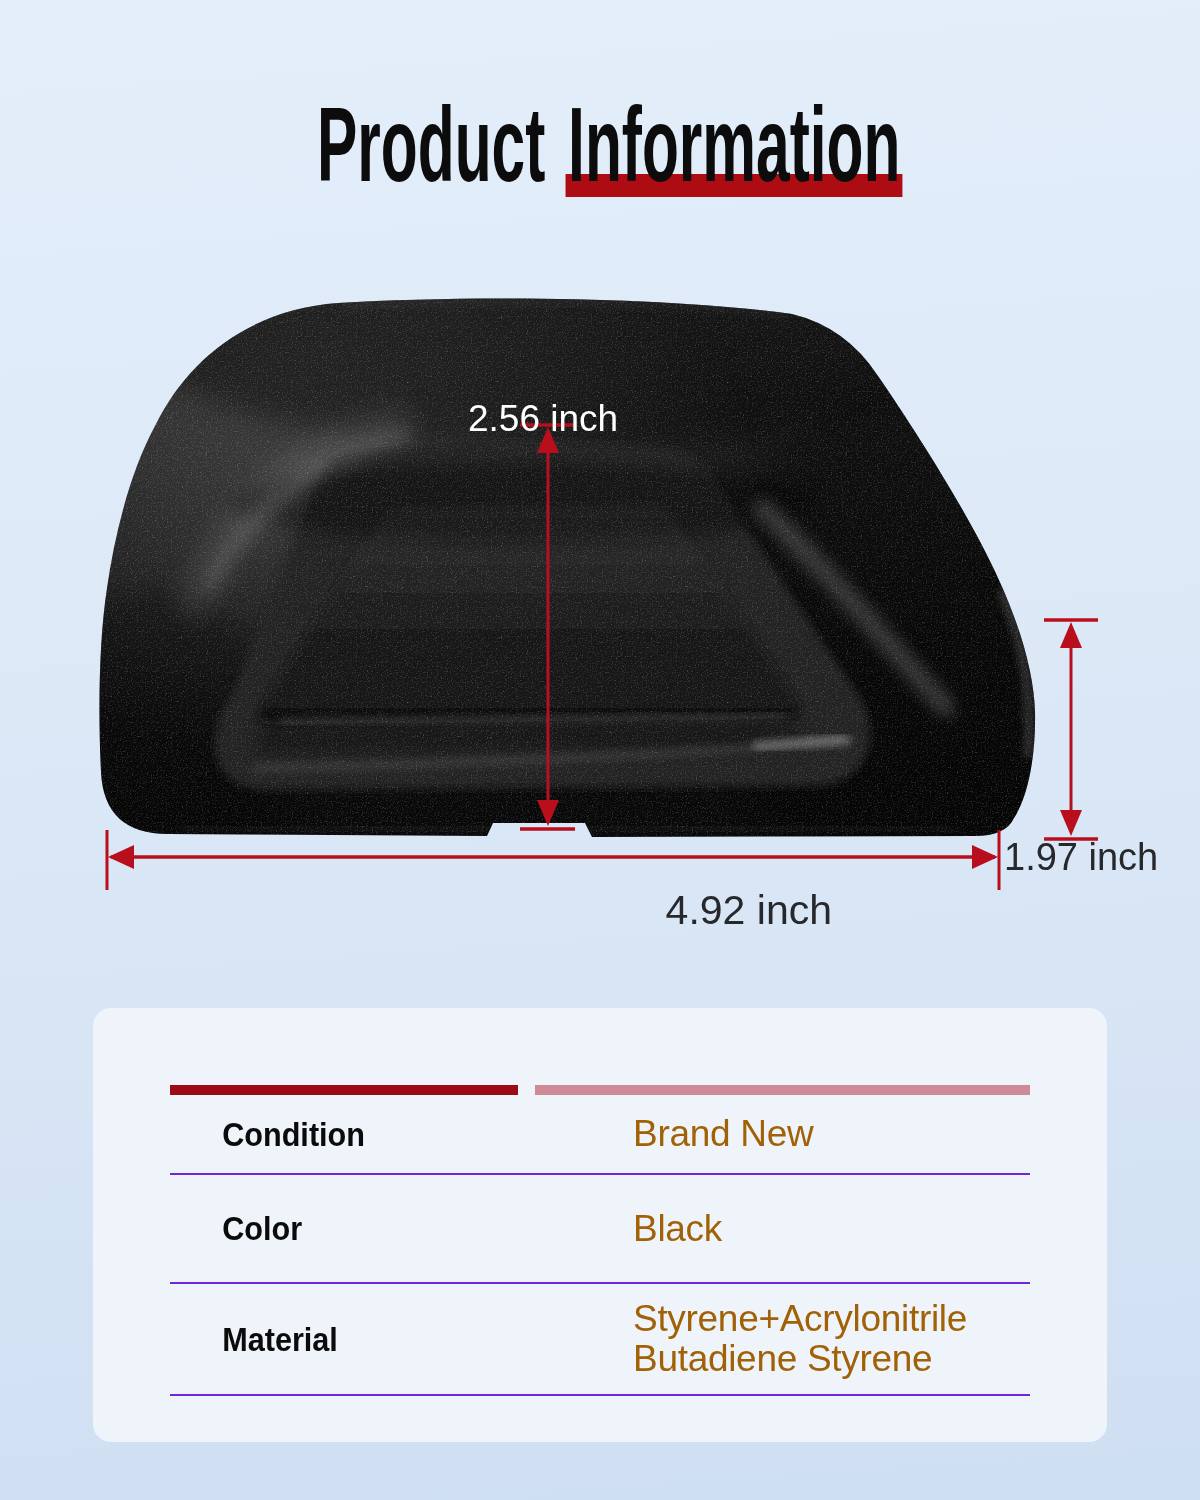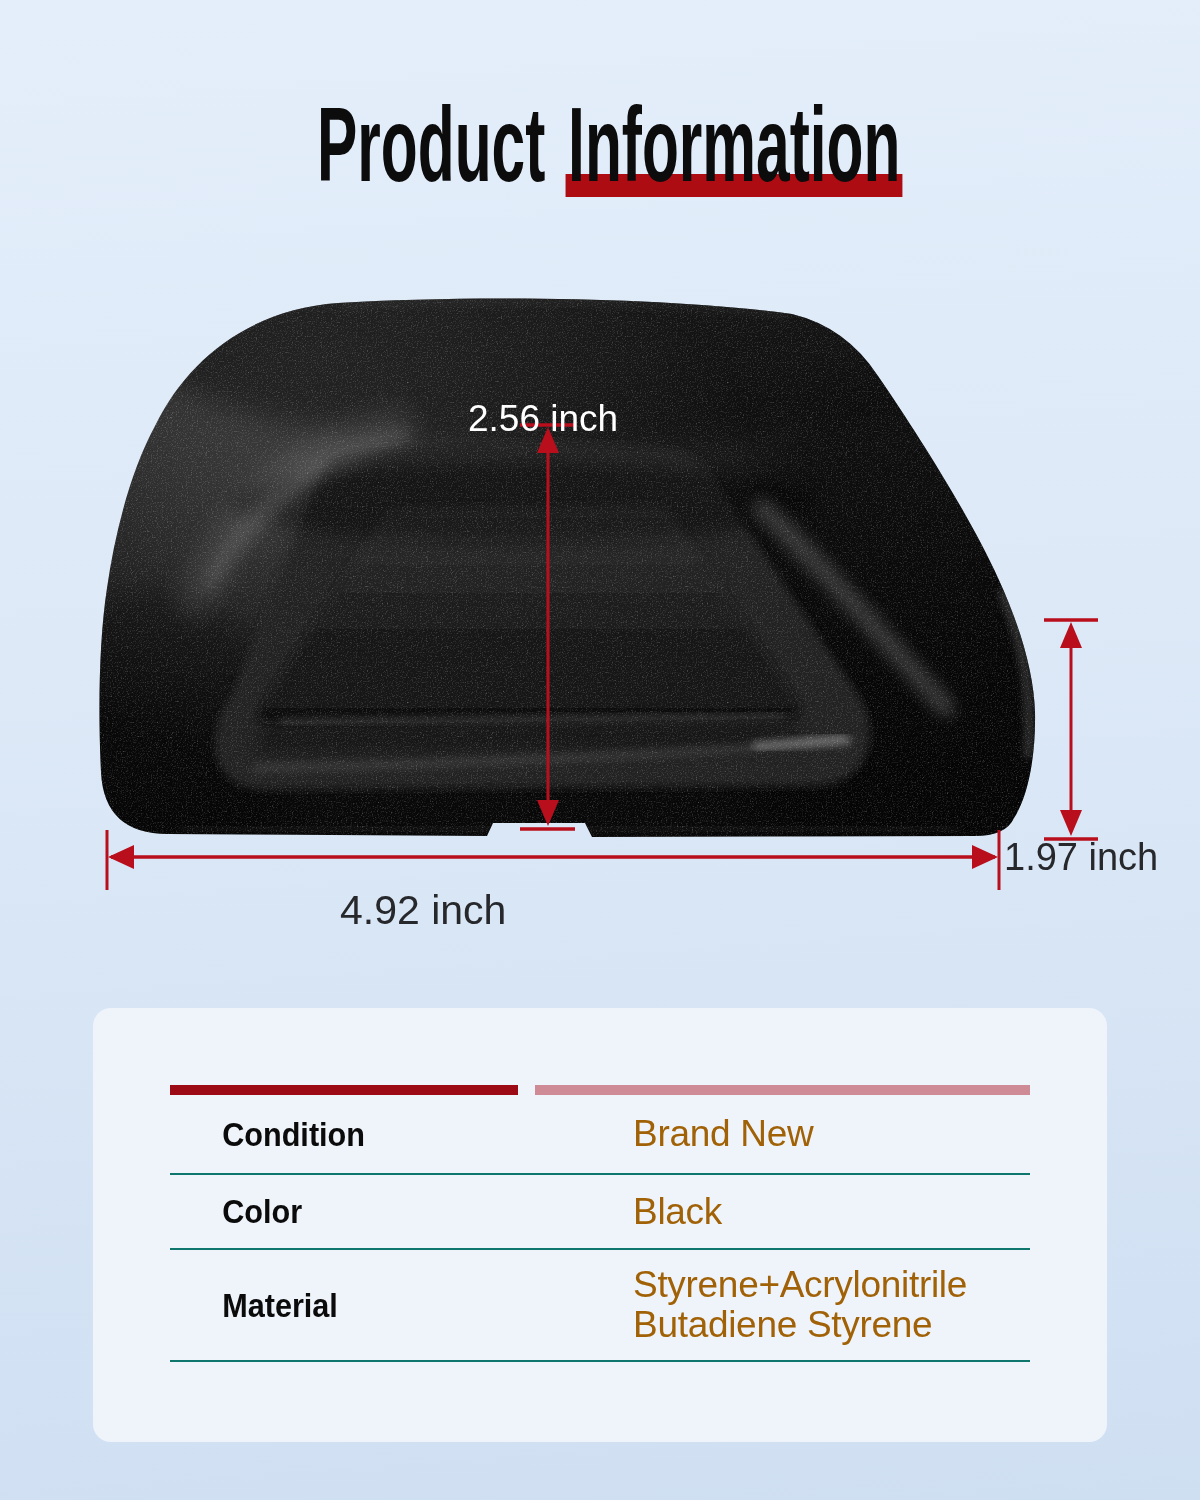--- a/index.html
+++ b/index.html
@@ -54,22 +54,22 @@
   .dim-label {
     position: absolute;
     white-space: nowrap;
     margin-top: 26px;
   }
   .dim-label.h {
     left: 468px; top: 372px;
     font-size: 37px; color: #ffffff;
   }
   .dim-label.w {
-    left: 340px; top: 861px; width: 500px;
-    text-align: left;
+    left: 332px; top: 861px; width: 500px;
+    text-align: right;
     font-size: 41px; color: #26282b;
   }
   .dim-label.d {
     left: 1004px; top: 810px;
     font-size: 38px; color: #26282b;
   }
 
   
   .card {
     position: absolute;
@@ -81,25 +81,25 @@
     padding: 77px 77px 0 77px;
   }
   .bars { display: flex; height: 10px; }
   .bar.dark  { width: 348px; background: #9c0a16; }
   .bar.gap   { width: 17px; }
   .bar.light { flex: 1; background: #cf8b95; }
 
   .row {
     display: flex;
     align-items: center;
-    border-bottom: 2px solid #0f766e;
+    border-bottom: 2px solid #6d28d9;
     box-sizing: border-box;
   }
   .row.r1 { height: 80px; }
-  .row.r2 { height: 75px; }
+  .row.r2 { height: 109px; }
   .row.r3 { height: 112px; }
   .row .label {
     box-sizing: border-box;
     width: 463px;
     padding-left: 58px;
     font-size: 34px;
     font-weight: bold;
     color: #0b0b0b;
     transform: scaleX(0.9);
     transform-origin: left center;

